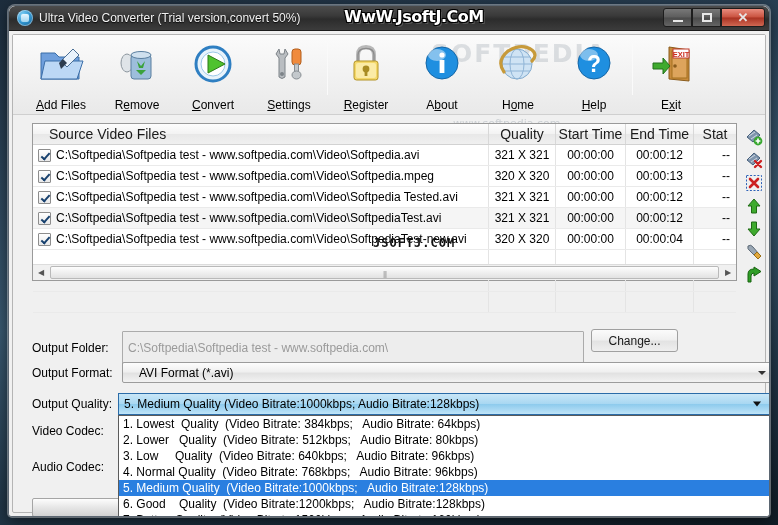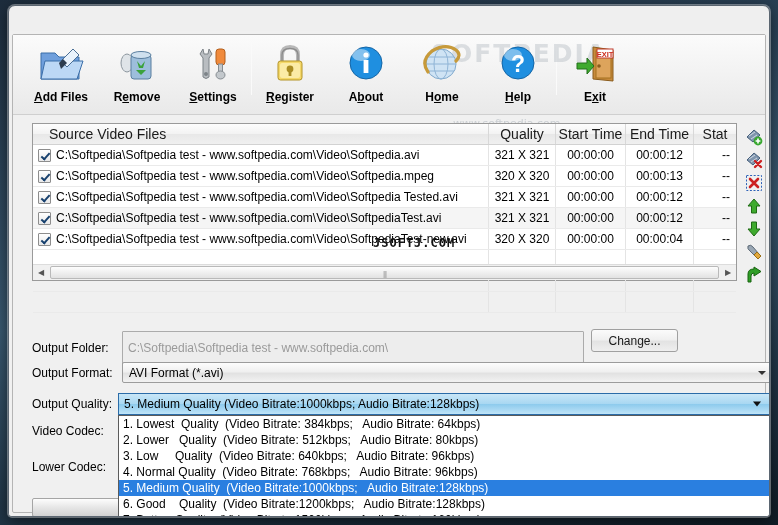--- a/index.html
+++ b/index.html
@@ -109,21 +109,21 @@
   }
   .tb-item {
     width: 76px; height: 76px;
     display: flex; flex-direction: column;
     align-items: center; justify-content: flex-start;
     padding-top: 6px;
     cursor: default;
   }
   .tb-icon { height: 45px; width: 48px; position: relative; }
   .tb-label {
-    font-size: 12px; color: #000; margin-top: 4px; font-weight: bold;
+    font-size: 12px; color: #000; margin-top: 12px;
   }
   .tb-label u { text-decoration: underline; }
   .tb-sep {
     width: 1px; height: 52px; margin-top: 8px;
     background: #d0d0d0; border-right: 1px solid #fafafa;
   }
   #softpedia-wm {
     position: absolute; left: 418px; top: 4px;
     font-family: "DejaVu Sans", sans-serif;
     font-size: 25px; font-weight: bold; letter-spacing: 2px;
@@ -239,21 +239,21 @@
   .flabel { font-size: 12px; color: #000; width: 90px; }
   .finput {
     height: 34px; border: 1px solid #ababab; background: #ededed;
     font-size: 12px; color: #9a9a9a; display: flex; align-items: center;
     padding: 0 5px; border-radius: 1px;
   }
   .fcombo {
     height: 21px; border: 1px solid #9c9c9c;
     background: linear-gradient(180deg,#fdfdfd 0%,#f0f0f0 45%,#e2e2e2 55%,#f2f2f2 100%);
     font-size: 12px; color: #000; display: flex; align-items: center;
-    padding: 0 6px; border-radius: 2px; position: relative;
+    padding: 0 16px; border-radius: 2px; position: relative;
   }
   .fcombo .caret {
     position: absolute; right: 7px; top: 50%; transform: translateY(-50%);
     width: 0; height: 0;
     border-left: 4px solid transparent; border-right: 4px solid transparent;
     border-top: 4px solid #333;
   }
   .fbtn {
     height: 23px; width: 87px;
     border: 1px solid #a0a0a0; border-radius: 3px;
@@ -299,20 +299,34 @@
     width: 238px; height: 19px;
     border: 1px solid #a5a5a5; border-radius: 2px;
     background: linear-gradient(180deg,#fdfdfd 0%,#e6e6e6 50%,#d2d2d2 100%);
   }
 </style>
 </head>
 <body>
 
 <div id="window">
 
+  <div id="titlebar">
+    <div id="app-icon"></div>
+    <div id="win-title">Ultra Video Converter (Trial version,convert 50%)</div>
+    <div id="title-watermark">WwW.JsoftJ.CoM</div>
+    <div id="win-buttons">
+      <div class="winbtn min">
+          <span class="glyph-min"></span>
+        </div>
+      <div class="winbtn max">
+          <span class="glyph-max"></span>
+        </div>
+      <div class="winbtn close">✕</div>
+    </div>
+  </div>
 
   <div id="client">
     <div id="inner-panel">
 
       <div id="toolbar">
 
         <div id="softpedia-wm">SOFTPEDIA</div>
         <div id="softpedia-wm2">www.softpedia.com</div>
 
         <div class="tb-item">
@@ -333,20 +347,30 @@
               <ellipse cx="14" cy="22" rx="6" ry="9" fill="#dfe4e8" stroke="#8d979f" stroke-width="1"></ellipse>
               <rect x="18" y="14" width="20" height="24" rx="3" fill="#9dbedb" stroke="#5a7f9f" stroke-width="1"></rect>
               <ellipse cx="28" cy="14" rx="10" ry="3.5" fill="#cfe0ee" stroke="#5a7f9f" stroke-width="1"></ellipse>
               <path d="M24 20 L28 25 L32 20 L30 27 L26 27 Z" fill="#3ba23b"></path>
               <path d="M23 29 L33 29 L28 34 Z" fill="#3ba23b"></path>
             </svg>
           </div>
           <div class="tb-label">R<u>e</u>move</div>
         </div>
 
+        <div class="tb-item">
+          <div class="tb-icon">
+            <svg width="48" height="45" viewBox="0 0 48 45">
+              <circle cx="24" cy="23" r="17" fill="#e8f3fb" stroke="#2f7fc2" stroke-width="3"></circle>
+              <circle cx="24" cy="23" r="12" fill="#ffffff" stroke="#9cc8e8" stroke-width="1"></circle>
+              <path d="M19 14 L36 23 L19 32 Z" fill="#4fc22e" stroke="#2d7a18" stroke-width="1"></path>
+            </svg>
+          </div>
+          <div class="tb-label"><u>C</u>onvert</div>
+        </div>
 
         <div class="tb-item">
           <div class="tb-icon">
             <svg width="48" height="45" viewBox="0 0 48 45">
               <path d="M14 8 L11 13 L14 17 L14 36 Q17 39 20 36 L20 17 L23 13 L20 8 L19 13 L15 13 Z" fill="#b9bdc1" stroke="#7d8388" stroke-width="1"></path>
               <circle cx="17" cy="33" r="2" fill="#7d8388"></circle>
               <rect x="27" y="8" width="9" height="16" rx="3" fill="#f08a3c" stroke="#b35f1d" stroke-width="1"></rect>
               <rect x="29.5" y="23" width="4" height="9" fill="#c3c8cc" stroke="#868c91" stroke-width="1"></rect>
               <ellipse cx="31.5" cy="34" rx="4.5" ry="4" fill="#c3c8cc" stroke="#868c91" stroke-width="1"></ellipse>
             </svg>
@@ -580,21 +604,21 @@
       </div>
       <div id="quality-combo">
         <span>5. Medium Quality   (Video Bitrate:1000kbps;    Audio Bitrate:128kbps)</span>
         <span class="caret"></span>
       </div>
 
       <div class="row" style="left:19px; top:389px;">
         <div class="flabel">Video Codec:</div>
       </div>
       <div class="row" style="left:19px; top:425px;">
-        <div class="flabel">Lower Codec:</div>
+        <div class="flabel">Audio Codec:</div>
       </div>
 
       <div id="progress"></div>
 
       <div id="quality-popup">
           <div class="opt">1. Lowest  Quality  (Video Bitrate: 384kbps;   Audio Bitrate: 64kbps)</div>
           <div class="opt">2. Lower   Quality  (Video Bitrate: 512kbps;   Audio Bitrate: 80kbps)</div>
           <div class="opt">3. Low     Quality  (Video Bitrate: 640kbps;   Audio Bitrate: 96kbps)</div>
           <div class="opt">4. Normal Quality  (Video Bitrate: 768kbps;   Audio Bitrate: 96kbps)</div>
           <div class="opt sel">5. Medium Quality  (Video Bitrate:1000kbps;   Audio Bitrate:128kbps)</div>

